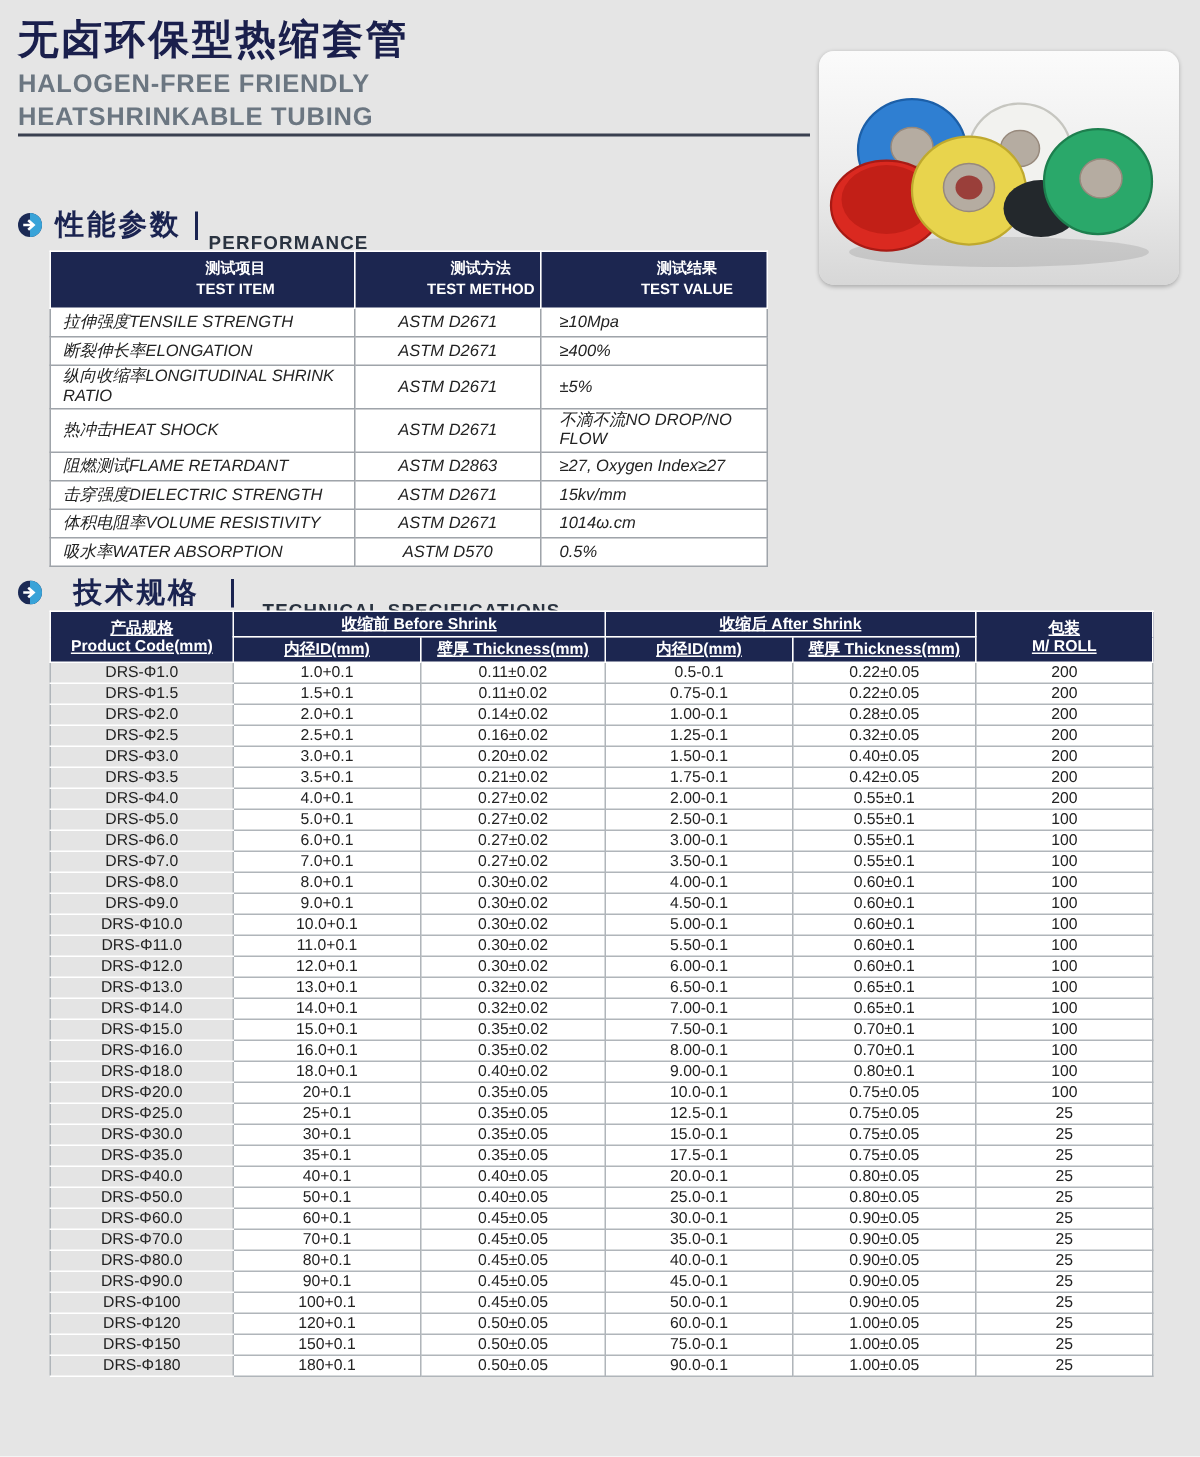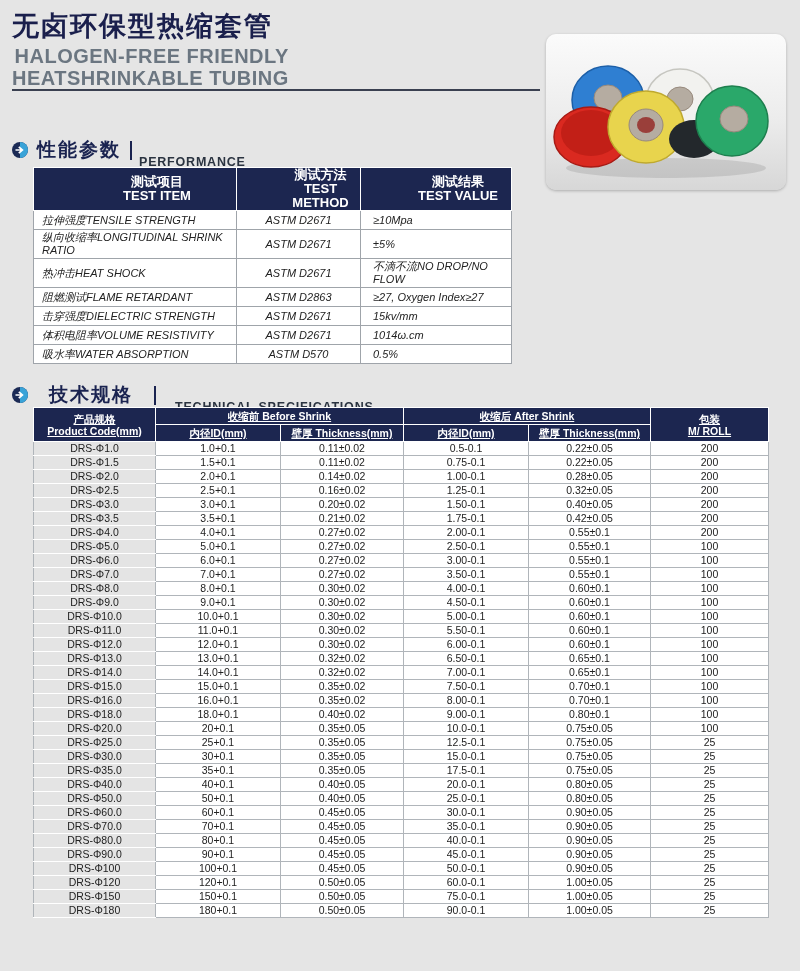--- a/index.html
+++ b/index.html
@@ -3,22 +3,22 @@
 <meta charset="utf-8">
 <style>
   * { margin:0; padding:0; box-sizing:border-box; }
   html,body { background:#ffffff; }
   body { font-family:"Liberation Sans", sans-serif; }
   .page { position:relative; width:800px; height:971px; background:#e5e5e5; overflow:hidden; }
 
   
   .title-cn { position:absolute; left:12px; top:8px; font-size:27px; font-weight:bold;
               color:#1a1f4c; letter-spacing:2px; }
-  .subtitle { position:absolute; left:12px; top:45px; font-size:20px; font-weight:bold;
-              color:#6b7681; line-height:22px; letter-spacing:0.5px;text-align:right; }
+  .subtitle { position:absolute; left:12px; top:45px; font-size:17px; font-weight:bold;
+              color:#6b7681; line-height:22px; letter-spacing:0.5px; }
   .divider  { position:absolute; left:12px; top:89px; width:528px; height:0;
               border-top:2px solid #3a4050; }
 
   
   .photo-card { position:absolute; left:546px; top:34px; width:240px; height:156px;
                 border-radius:10px; background:linear-gradient(180deg,#fbfbfb 0%,#ececec 55%,#d7d7d7 100%);
                 box-shadow:0 1px 3px rgba(0,0,0,.25); overflow:hidden; }
 
   
   .section { position:absolute; left:12px; display:flex; align-items:center; }
@@ -30,21 +30,21 @@
   .sec-en  { font-size:12.5px; font-weight:bold; color:#2a3340; letter-spacing:0.8px; margin-top:25px; }
 
   
   table { border-collapse:collapse; table-layout:fixed; }
   thead th { background:#1c2650; color:#ffffff; border:1px solid #ffffff;
              font-weight:bold; vertical-align:middle; }
   tbody td { background:#ffffff; color:#222; border:1px solid #9fa4aa; vertical-align:middle; }
 
   
   .perf { position:absolute; left:33px; top:167px; width:478px; font-size:11px; }
-  .perf thead th { height:38px; font-size:13px; line-height:14px;padding-left:44px; }
+  .perf thead th { height:38px; font-size:10px; line-height:14px;padding-left:44px; }
   .perf tbody td { height:19px; line-height:13px; padding:1px 4px;font-style:italic; }
   .perf td.c-item  { text-align:left;  padding-left:8px; }
   .perf td.c-method{ text-align:center; }
   .perf td.c-value { text-align:left;  padding-left:12px; }
 
   
   .spec { position:absolute; left:33px; top:407px; width:735px; font-size:10.5px; }
   .spec thead th { height:17px; font-size:10.5px; line-height:12px;text-decoration:underline; }
   .spec tbody td { height:14px; line-height:11px; text-align:center; padding:0 2px;
                    border-color:#b0b5ba; }
@@ -117,20 +117,25 @@
           <span>测试结果</span><br>
           <span>TEST VALUE</span>
         </th>
       </tr>
     </thead>
     <tbody>
         <tr>
           <td class="c-item">拉伸强度TENSILE STRENGTH</td>
           <td class="c-method">ASTM D2671</td>
           <td class="c-value">≥10Mpa</td>
+        </tr>
+        <tr>
+          <td class="c-item">断裂伸长率ELONGATION</td>
+          <td class="c-method">ASTM D2671</td>
+          <td class="c-value">≥400%</td>
         </tr>
         <tr>
           <td class="c-item">纵向收缩率LONGITUDINAL SHRINK RATIO</td>
           <td class="c-method">ASTM D2671</td>
           <td class="c-value">±5%</td>
         </tr>
         <tr>
           <td class="c-item">热冲击HEAT SHOCK</td>
           <td class="c-method">ASTM D2671</td>
           <td class="c-value">不滴不流NO DROP/NO FLOW</td>

